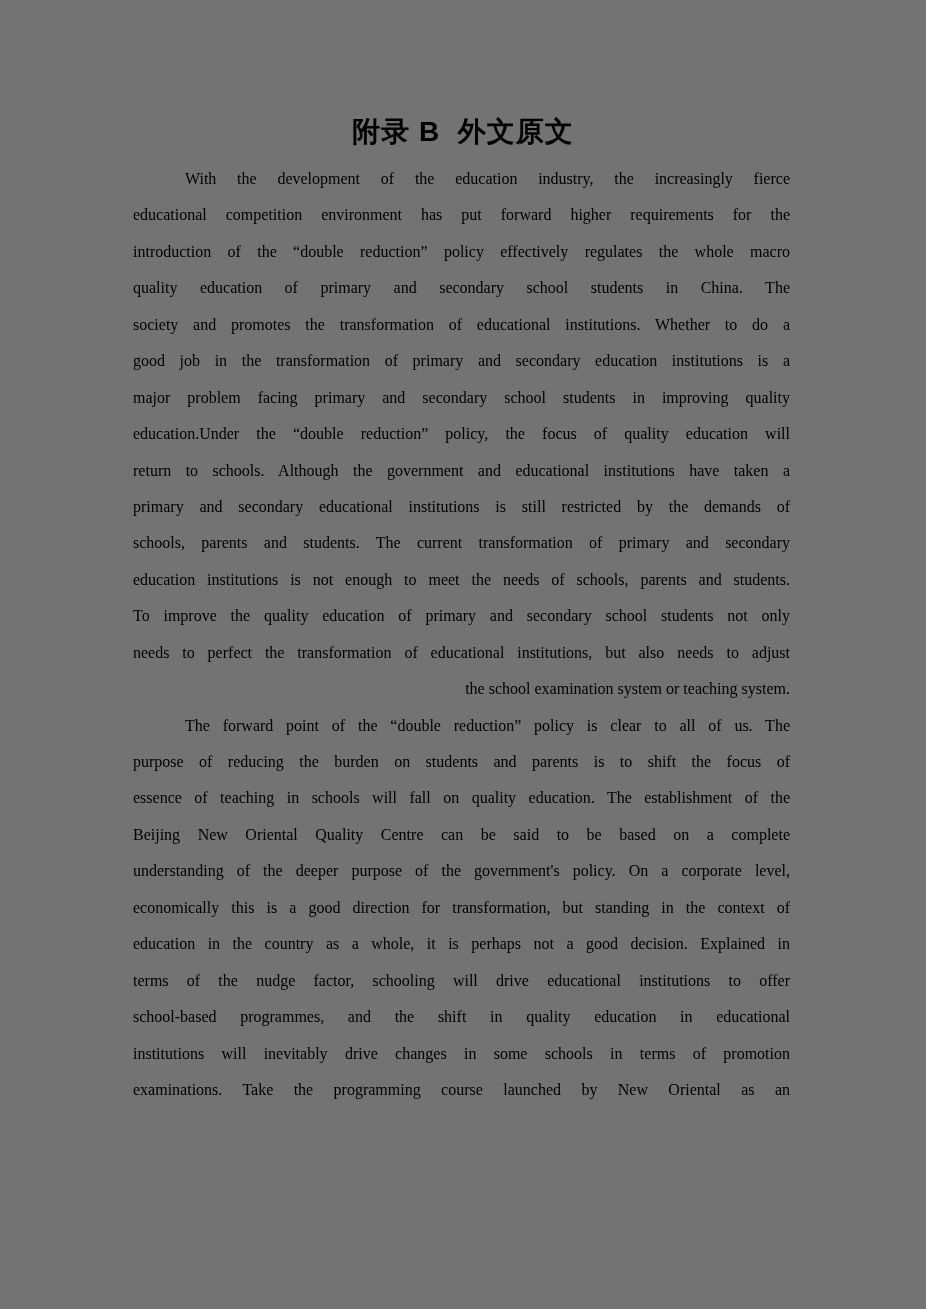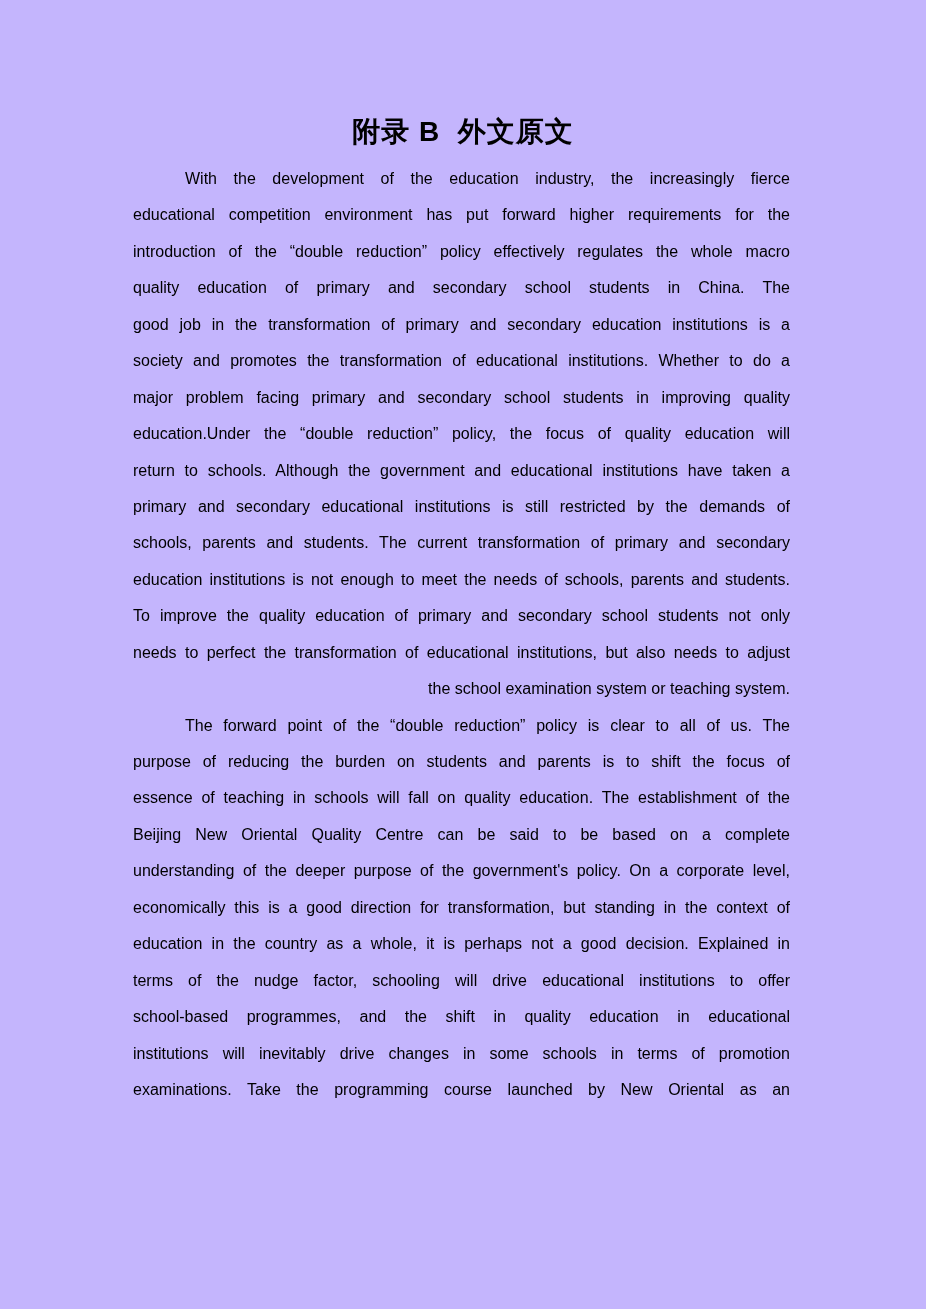--- a/index.html
+++ b/index.html
@@ -4,21 +4,21 @@
 <style>
   html, body {
     margin: 0;
     padding: 0;
     background: #ffffff;
   }
   .page {
     position: relative;
     width: 926px;
     height: 1309px;
-    background: #c4b5fd;
+    background: #737373;
     color: #000000;
     overflow: hidden;
   }
   .title {
     position: absolute;
     top: 112px;
     left: 0;
     width: 926px;
     margin: 0;
     text-align: center;
@@ -28,21 +28,21 @@
     line-height: 40px;
     letter-spacing: 1px;
     white-space: pre;
     color: #000000;
   }
   .body-text {
     position: absolute;
     top: 161px;
     left: 133px;
     width: 657px;
-    font-family: Liberation Sans, sans-serif;
+    font-family: Liberation Serif, serif;
     font-size: 16px;
     color: #000000;
   }
   .line {
     height: 36.45px;
     line-height: 36.45px;
     margin: 0;
     text-align: right;
     white-space: normal;
   }
@@ -61,22 +61,22 @@
 
   <h1 class="title">附录 B  外文原文</h1>
 
   <div class="body-text">
 
     <div>
       <p class="line justified indent">With the development of the education industry, the increasingly fierce</p>
       <p class="line justified">educational competition environment has put forward higher requirements for the</p>
       <p class="line justified">introduction of the “double reduction” policy effectively regulates the whole macro</p>
       <p class="line justified">quality education of primary and secondary school students in China. The</p>
+      <p class="line justified">society and promotes the transformation of educational institutions. Whether to do a</p>
       <p class="line justified">good job in the transformation of primary and secondary education institutions is a</p>
-      <p class="line justified">society and promotes the transformation of educational institutions. Whether to do a</p>
       <p class="line justified">major problem facing primary and secondary school students in improving quality</p>
       <p class="line justified">education.Under the “double reduction” policy, the focus of quality education will</p>
       <p class="line justified">return to schools. Although the government and educational institutions have taken a</p>
       <p class="line justified">primary and secondary educational institutions is still restricted by the demands of</p>
       <p class="line justified">schools, parents and students. The current transformation of primary and secondary</p>
       <p class="line justified">education institutions is not enough to meet the needs of schools, parents and students.</p>
       <p class="line justified">To improve the quality education of primary and secondary school students not only</p>
       <p class="line justified">needs to perfect the transformation of educational institutions, but also needs to adjust</p>
       <p class="line">the school examination system or teaching system.</p>
     </div>

